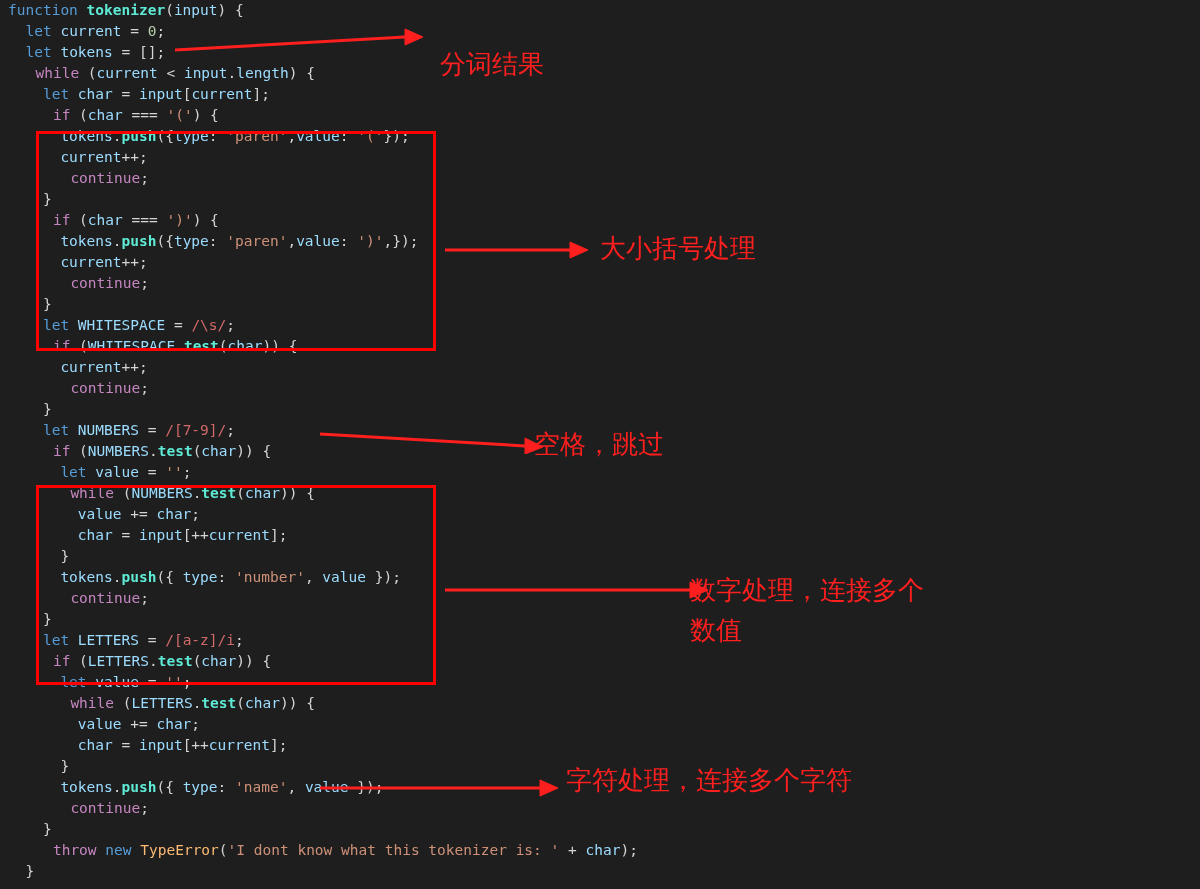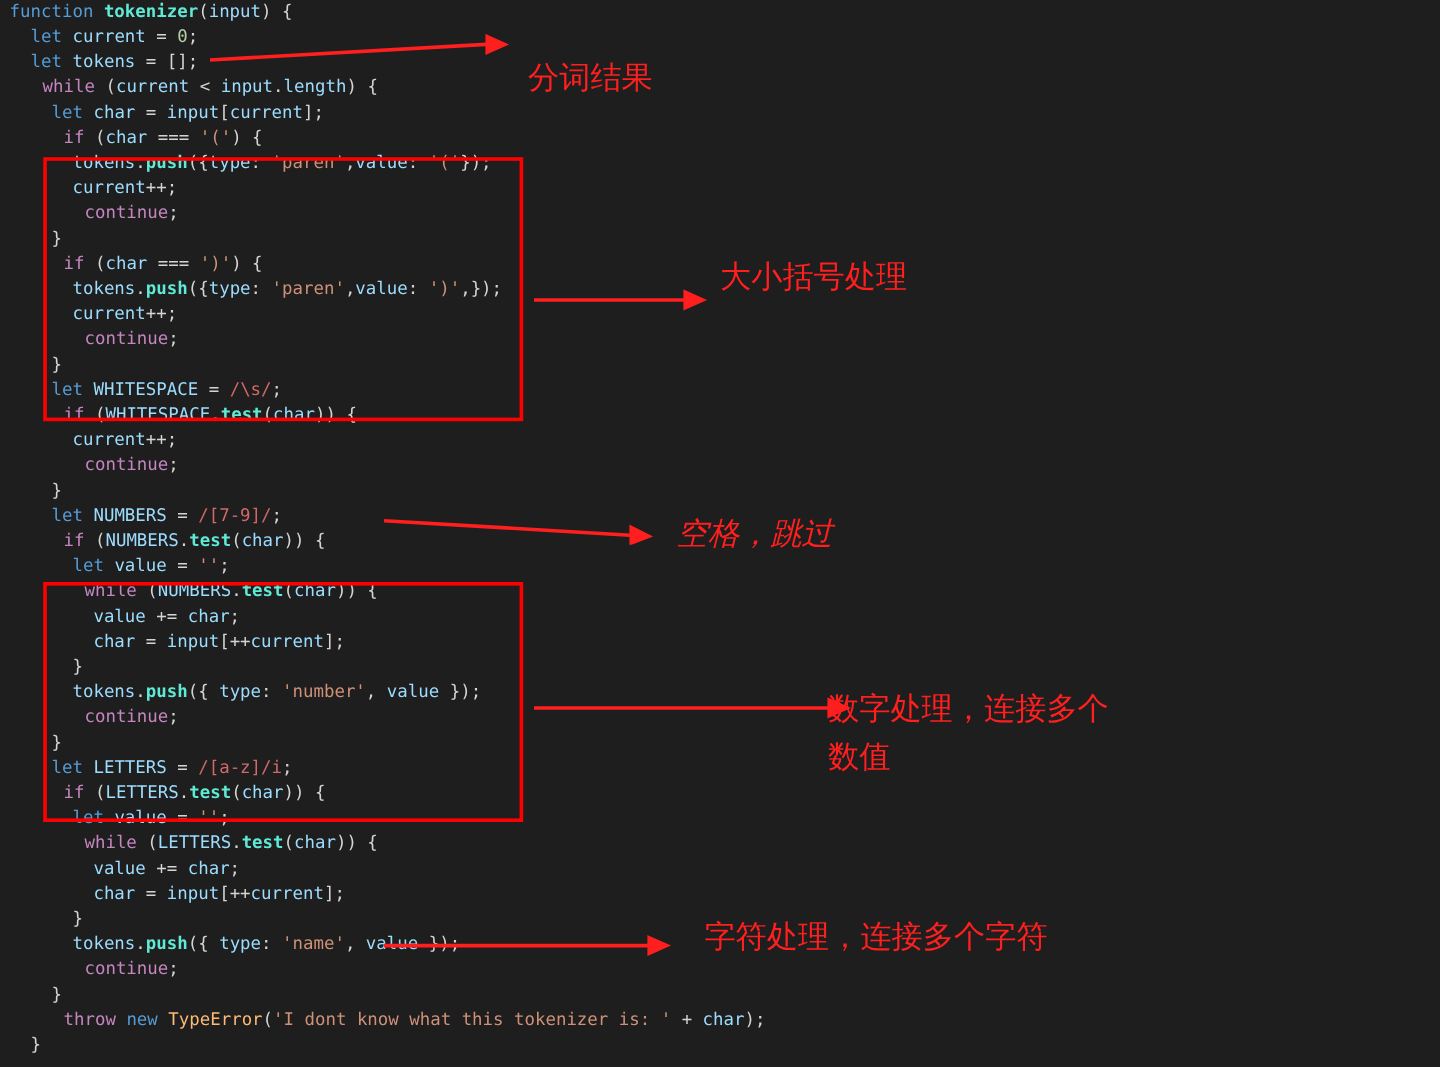--- a/index.html
+++ b/index.html
@@ -42,24 +42,24 @@
   
   .ann-label {
     position: absolute;
     color: #ff1f1f;
     font-family: "Microsoft YaHei", sans-serif;
     font-size: 26px;
     font-weight: 500;
     white-space: nowrap;
   }
   #lbl-tokens  { left: 440px; top: 25px; margin-top: 29px; }
-  #lbl-paren   { left: 600px; top: 220px; }
-  #lbl-space   { left: 564px; top: 434px; font-style: italic; }
+  #lbl-paren   { left: 600px; top: 238px; }
+  #lbl-space   { left: 534px; top: 434px; }
   #lbl-number  { left: 690px; top: 570px; line-height: 40px; }
-  #lbl-letters { left: 587px; top: 770px; }
+  #lbl-letters { left: 566px; top: 770px; }
 
   
   .arrow {
     position: absolute;
     stroke: #ff1f1f;
     fill: #ff1f1f;
   }
 </style>
 </head>
 <body>

